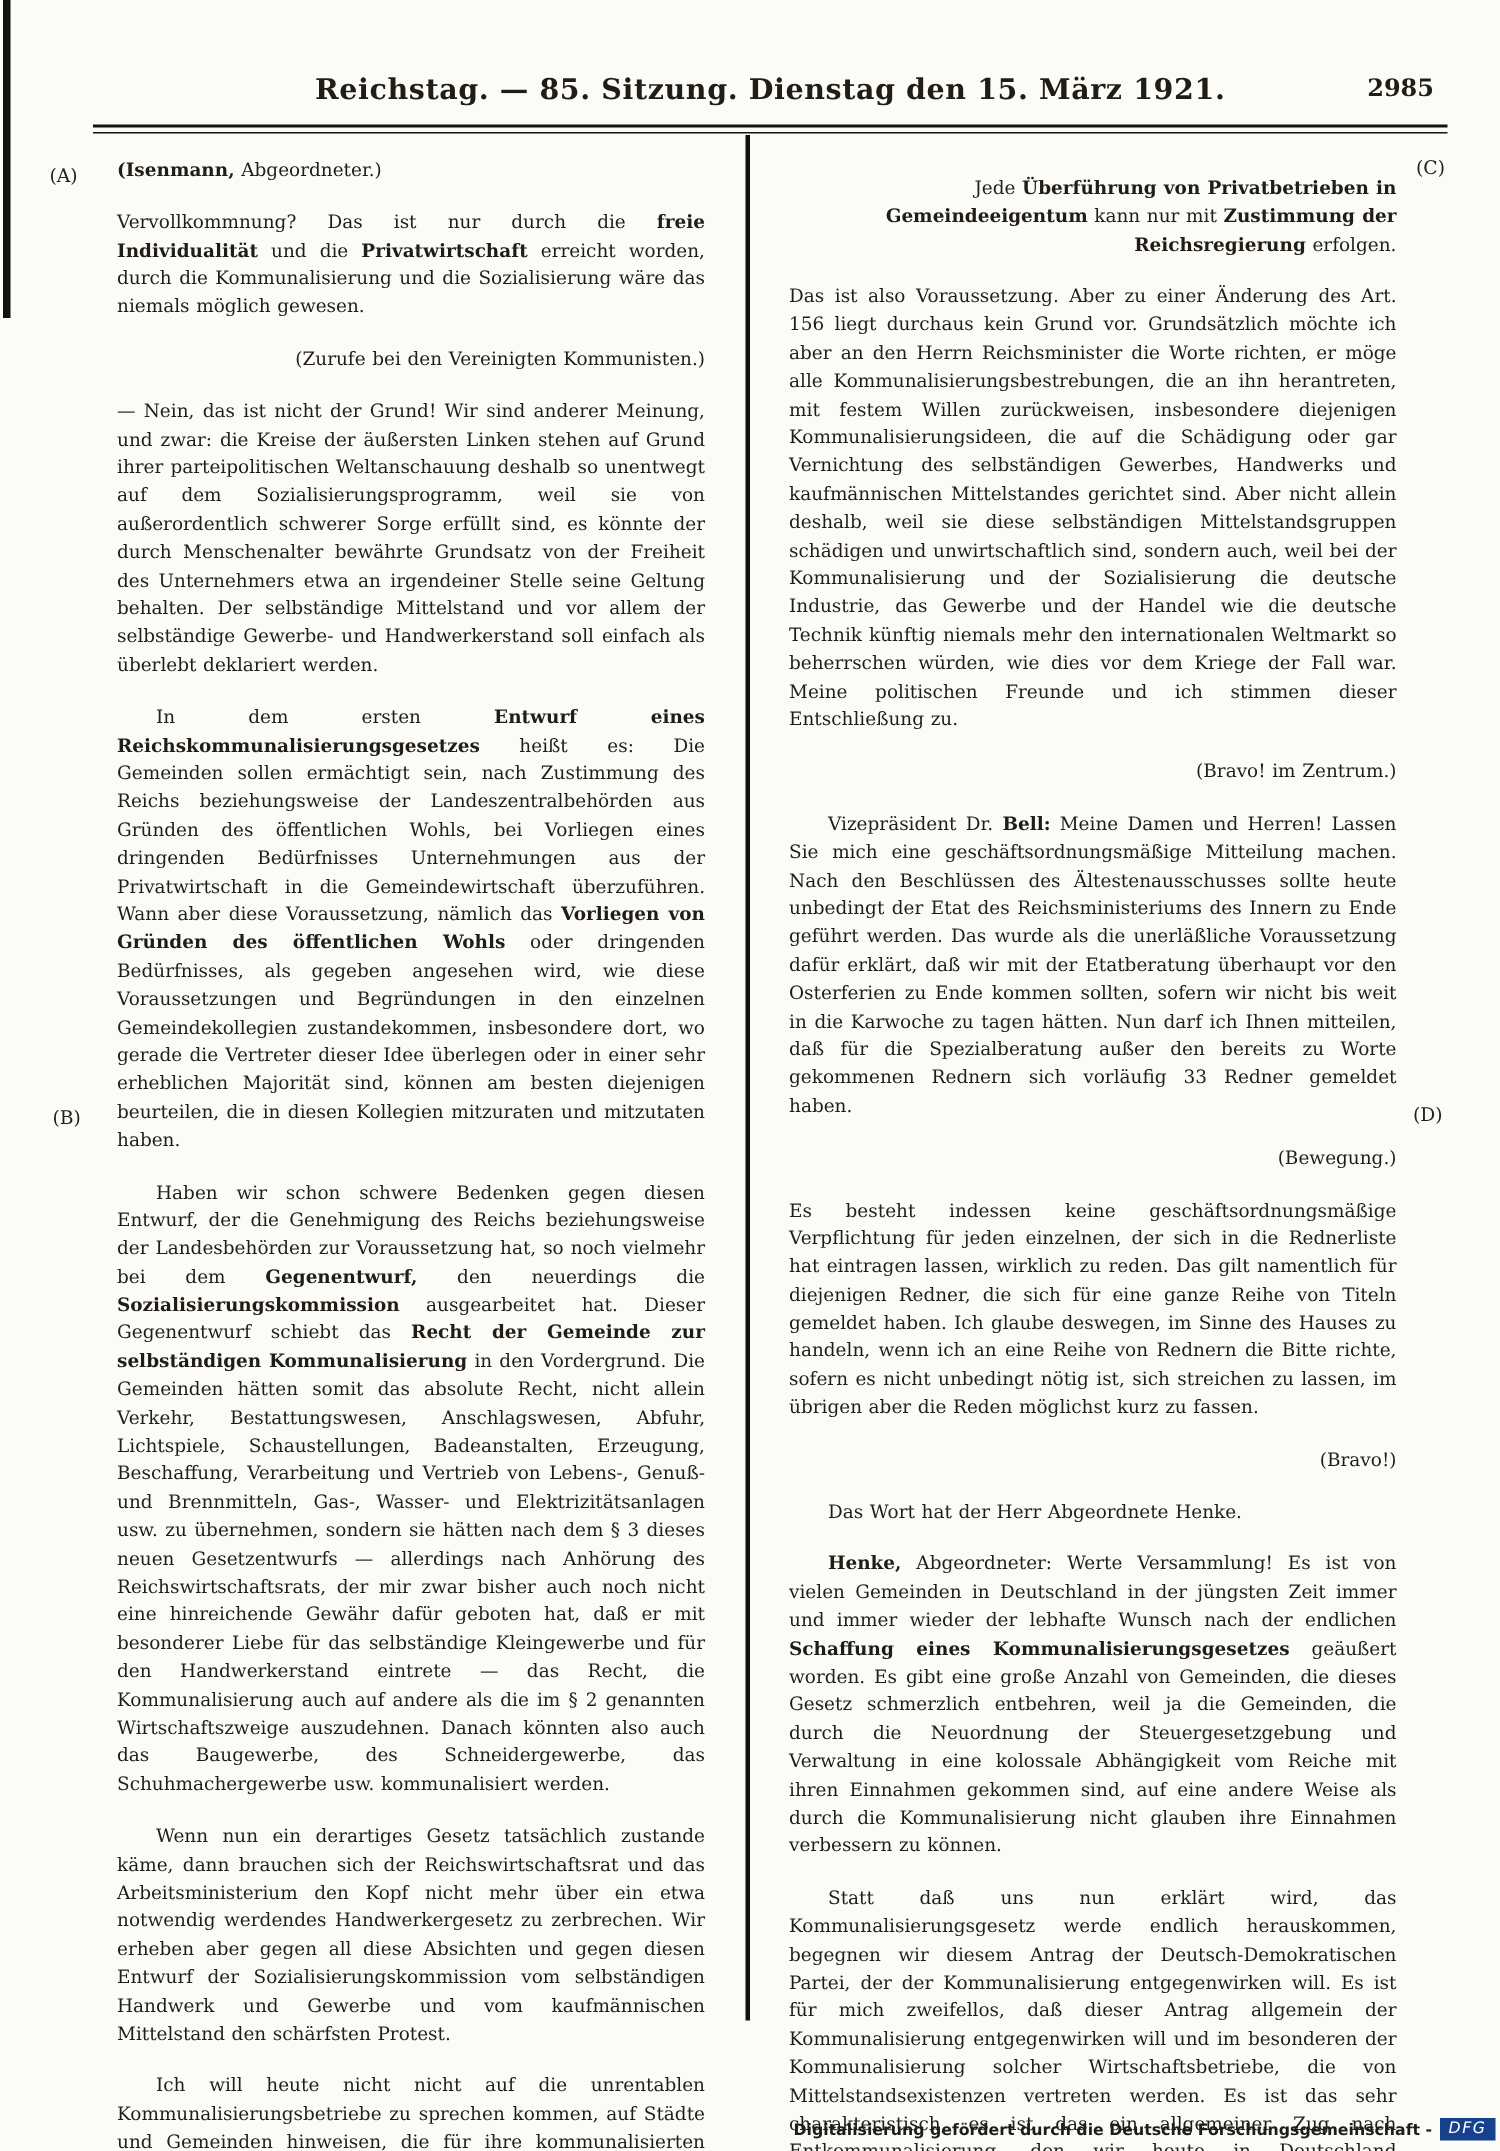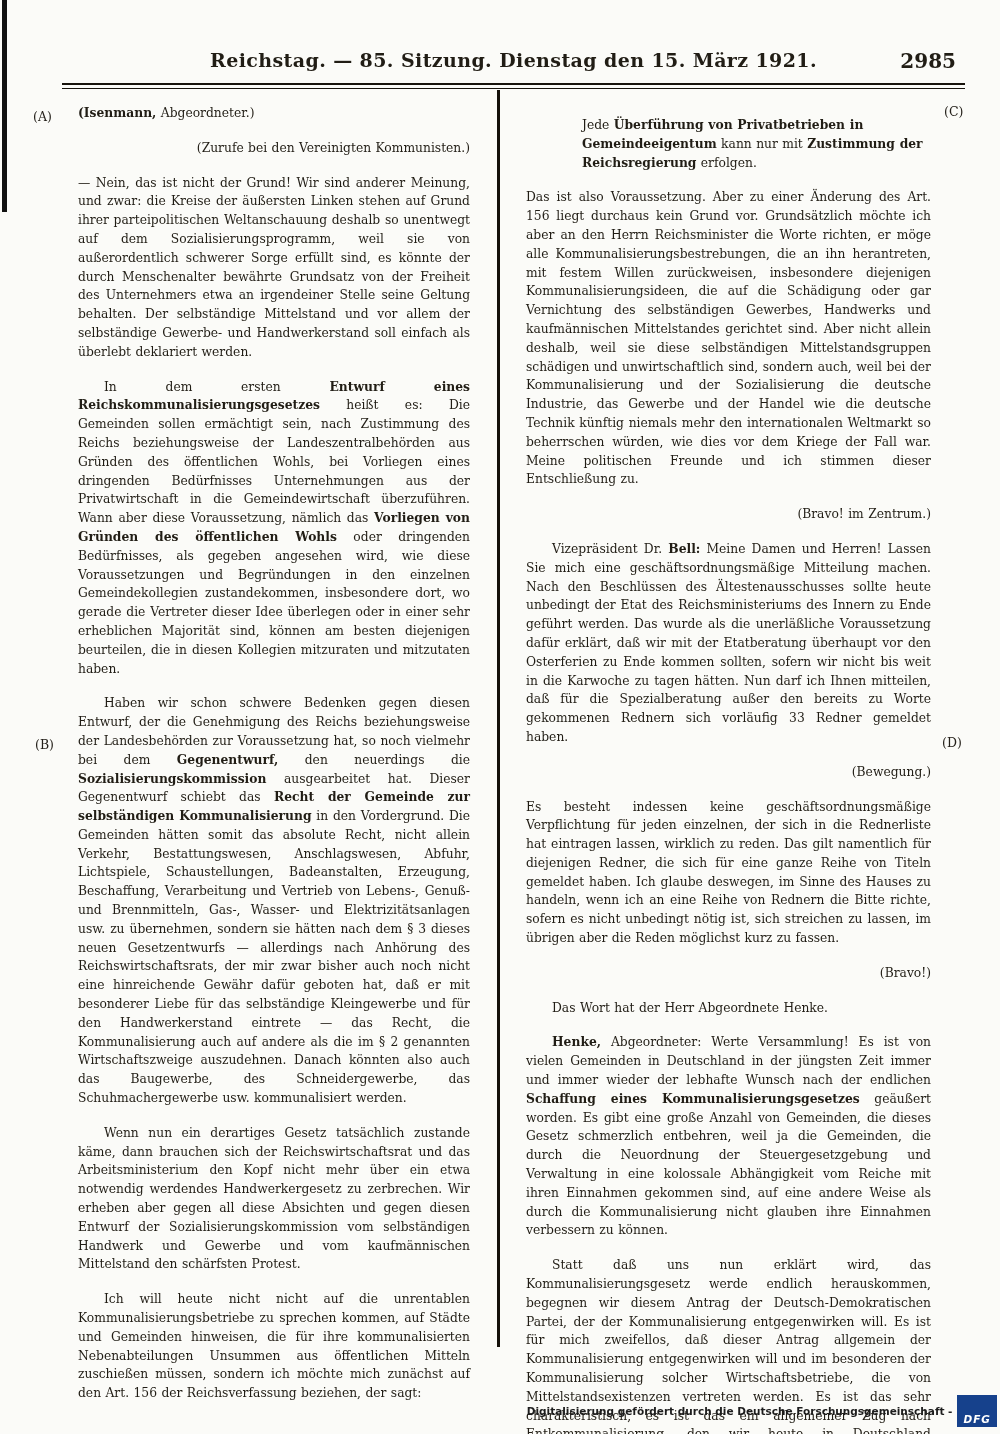--- a/index.html
+++ b/index.html
@@ -9,68 +9,69 @@
     font-family:"DejaVu Serif", serif;
     color:#211d15;
     position:relative;
     overflow:hidden;
   }
   
   .scan-edge{position:absolute;left:2px;top:0;width:5px;height:212px;background:#111;}
   
   .running-head{position:absolute;top:49px;left:62px;width:903px;text-align:center;
     font-size:19px;font-weight:bold;letter-spacing:.4px;white-space:nowrap;}
-  .page-number{position:absolute;top:49px;right:44px;font-size:20px;font-weight:bold;}
+  .page-number{position:absolute;top:49px;right:44px;font-size:16px;font-weight:bold;}
   .header-rule{position:absolute;top:83px;left:62px;width:903px;height:3px;
     border-top:2px solid #17130c;border-bottom:1px solid #17130c;}
   
   .columns{position:absolute;top:88px;left:62px;width:885px;}
   .col{position:absolute;top:0;}
   .col-left{left:0;width:424px;}
   .col-right{left:448px;width:437px;padding-top:12px;}
   .divider{position:absolute;top:90px;left:497px;width:3px;height:1257px;background:#14100a;}
   
   .blk{margin:16px;font-size:12.3px;line-height:18.8px;text-align:justify;
     hyphens:auto;-webkit-hyphens:auto;word-spacing:.5px;}
   .blk .b{font-weight:bold;}
   .para.indent{text-indent:26px;}
   .stage{text-align:right;text-indent:0;}
-  .quote{padding-left:56px;text-align:left;}
+  .quote{padding-left:56px;text-align:right;}
   .speaker{text-align:left;}
   
   .marker{position:absolute;font-size:12.5px;font-family:"DejaVu Serif",serif;color:#24201a;}
   .marker-a{left:33px;top:109px;}
   .marker-b{left:35px;top:737px;}
   .marker-c{left:944px;top:104px;}
   .marker-d{left:942px;top:735px;}
   
   .footer{position:absolute;right:3px;bottom:7px;display:flex;align-items:center;gap:5px;
     font-family:"DejaVu Sans",sans-serif;font-size:10.5px;font-weight:bold;color:#1d1d1d;margin-left:28px;}
-  .dfg{display:inline-block;color:#fff;padding:18px 6px 2px 6px;
-    font-style:italic;font-weight:bold;font-size:10.5px;letter-spacing:1px;}
+  .dfg{display:inline-block;color:#fff;padding:1px 6px 2px 6px;
+    font-style:italic;font-weight:normal;font-size:10.5px;letter-spacing:1px;}
 </style>
 </head>
 <body>
 
 <div class="scan-edge"></div>
 
 <div class="running-head">Reichstag. — 85. Sitzung. Dienstag den 15. März 1921.</div>
 <div class="page-number">2985</div>
 <div class="header-rule"></div>
 
 <span class="marker marker-a">(A)</span>
 <span class="marker marker-b">(B)</span>
 <span class="marker marker-c">(C)</span>
 <span class="marker marker-d">(D)</span>
 
 <div class="divider"></div>
 
 <div class="columns">
   <div class="col col-left">
       <p class="blk speaker"><span class="b">(Isenmann,</span><span> Abgeordneter.)</span></p>
+      <p class="blk para"><span>Vervollkommnung? Das ist nur durch die </span><span class="b">freie Individualität</span><span> und die </span><span class="b">Privatwirtschaft</span><span> erreicht worden, durch die Kommunalisierung und die Sozialisierung wäre das niemals möglich gewesen.</span></p>
       <p class="blk stage"><span>(Zurufe bei den Vereinigten Kommunisten.)</span></p>
       <p class="blk para"><span>— Nein, das ist nicht der Grund! Wir sind anderer Meinung, und zwar: die Kreise der äußersten Linken stehen auf Grund ihrer parteipolitischen Weltanschauung deshalb so unentwegt auf dem Sozialisierungsprogramm, weil sie von außerordentlich schwerer Sorge erfüllt sind, es könnte der durch Menschenalter bewährte Grundsatz von der Freiheit des Unternehmers etwa an irgendeiner Stelle seine Geltung behalten. Der selbständige Mittelstand und vor allem der selbständige Gewerbe- und Handwerkerstand soll einfach als überlebt deklariert werden.</span></p>
       <p class="blk para indent"><span>In dem ersten </span><span class="b">Entwurf eines Reichskommunalisierungsgesetzes</span><span> heißt es: Die Gemeinden sollen ermächtigt sein, nach Zustimmung des Reichs beziehungsweise der Landeszentralbehörden aus Gründen des öffentlichen Wohls, bei Vorliegen eines dringenden Bedürfnisses Unternehmungen aus der Privatwirtschaft in die Gemeindewirtschaft überzuführen. Wann aber diese Voraussetzung, nämlich das </span><span class="b">Vorliegen von Gründen des öffentlichen Wohls</span><span> oder dringenden Bedürfnisses, als gegeben angesehen wird, wie diese Voraussetzungen und Begründungen in den einzelnen Gemeindekollegien zustandekommen, insbesondere dort, wo gerade die Vertreter dieser Idee überlegen oder in einer sehr erheblichen Majorität sind, können am besten diejenigen beurteilen, die in diesen Kollegien mitzuraten und mitzutaten haben.</span></p>
       <p class="blk para indent"><span>Haben wir schon schwere Bedenken gegen diesen Entwurf, der die Genehmigung des Reichs beziehungsweise der Landesbehörden zur Voraussetzung hat, so noch vielmehr bei dem </span><span class="b">Gegenentwurf,</span><span> den neuerdings die </span><span class="b">Sozialisierungskommission</span><span> ausgearbeitet hat. Dieser Gegenentwurf schiebt das </span><span class="b">Recht der Gemeinde zur selbständigen Kommunalisierung</span><span> in den Vordergrund. Die Gemeinden hätten somit das absolute Recht, nicht allein Verkehr, Bestattungswesen, Anschlagswesen, Abfuhr, Lichtspiele, Schaustellungen, Badeanstalten, Erzeugung, Beschaffung, Verarbeitung und Vertrieb von Lebens-, Genuß- und Brennmitteln, Gas-, Wasser- und Elektrizitätsanlagen usw. zu übernehmen, sondern sie hätten nach dem § 3 dieses neuen Gesetzentwurfs — allerdings nach Anhörung des Reichswirtschaftsrats, der mir zwar bisher auch noch nicht eine hinreichende Gewähr dafür geboten hat, daß er mit besonderer Liebe für das selbständige Kleingewerbe und für den Handwerkerstand eintrete — das Recht, die Kommunalisierung auch auf andere als die im § 2 genannten Wirtschaftszweige auszudehnen. Danach könnten also auch das Baugewerbe, des Schneidergewerbe, das Schuhmachergewerbe usw. kommunalisiert werden.</span></p>
       <p class="blk para indent"><span>Wenn nun ein derartiges Gesetz tatsächlich zustande käme, dann brauchen sich der Reichswirtschaftsrat und das Arbeitsministerium den Kopf nicht mehr über ein etwa notwendig werdendes Handwerkergesetz zu zerbrechen. Wir erheben aber gegen all diese Absichten und gegen diesen Entwurf der Sozialisierungskommission vom selbständigen Handwerk und Gewerbe und vom kaufmännischen Mittelstand den schärfsten Protest.</span></p>
       <p class="blk para indent"><span>Ich will heute nicht nicht auf die unrentablen Kommunalisierungsbetriebe zu sprechen kommen, auf Städte und Gemeinden hinweisen, die für ihre kommunalisierten Nebenabteilungen Unsummen aus öffentlichen Mitteln zuschießen müssen, sondern ich möchte mich zunächst auf den Art. 156 der Reichsverfassung beziehen, der sagt:</span></p>
     </div>
   <div class="col col-right">
       <p class="blk quote"><span>Jede </span><span class="b">Überführung von Privatbetrieben in Gemeindeeigentum</span><span> kann nur mit </span><span class="b">Zustimmung der Reichsregierung</span><span> erfolgen.</span></p>
       <p class="blk para"><span>Das ist also Voraussetzung. Aber zu einer Änderung des Art. 156 liegt durchaus kein Grund vor. Grundsätzlich möchte ich aber an den Herrn Reichsminister die Worte richten, er möge alle Kommunalisierungsbestrebungen, die an ihn herantreten, mit festem Willen zurückweisen, insbesondere diejenigen Kommunalisierungsideen, die auf die Schädigung oder gar Vernichtung des selbständigen Gewerbes, Handwerks und kaufmännischen Mittelstandes gerichtet sind. Aber nicht allein deshalb, weil sie diese selbständigen Mittelstandsgruppen schädigen und unwirtschaftlich sind, sondern auch, weil bei der Kommunalisierung und der Sozialisierung die deutsche Industrie, das Gewerbe und der Handel wie die deutsche Technik künftig niemals mehr den internationalen Weltmarkt so beherrschen würden, wie dies vor dem Kriege der Fall war. Meine politischen Freunde und ich stimmen dieser Entschließung zu.</span></p>

